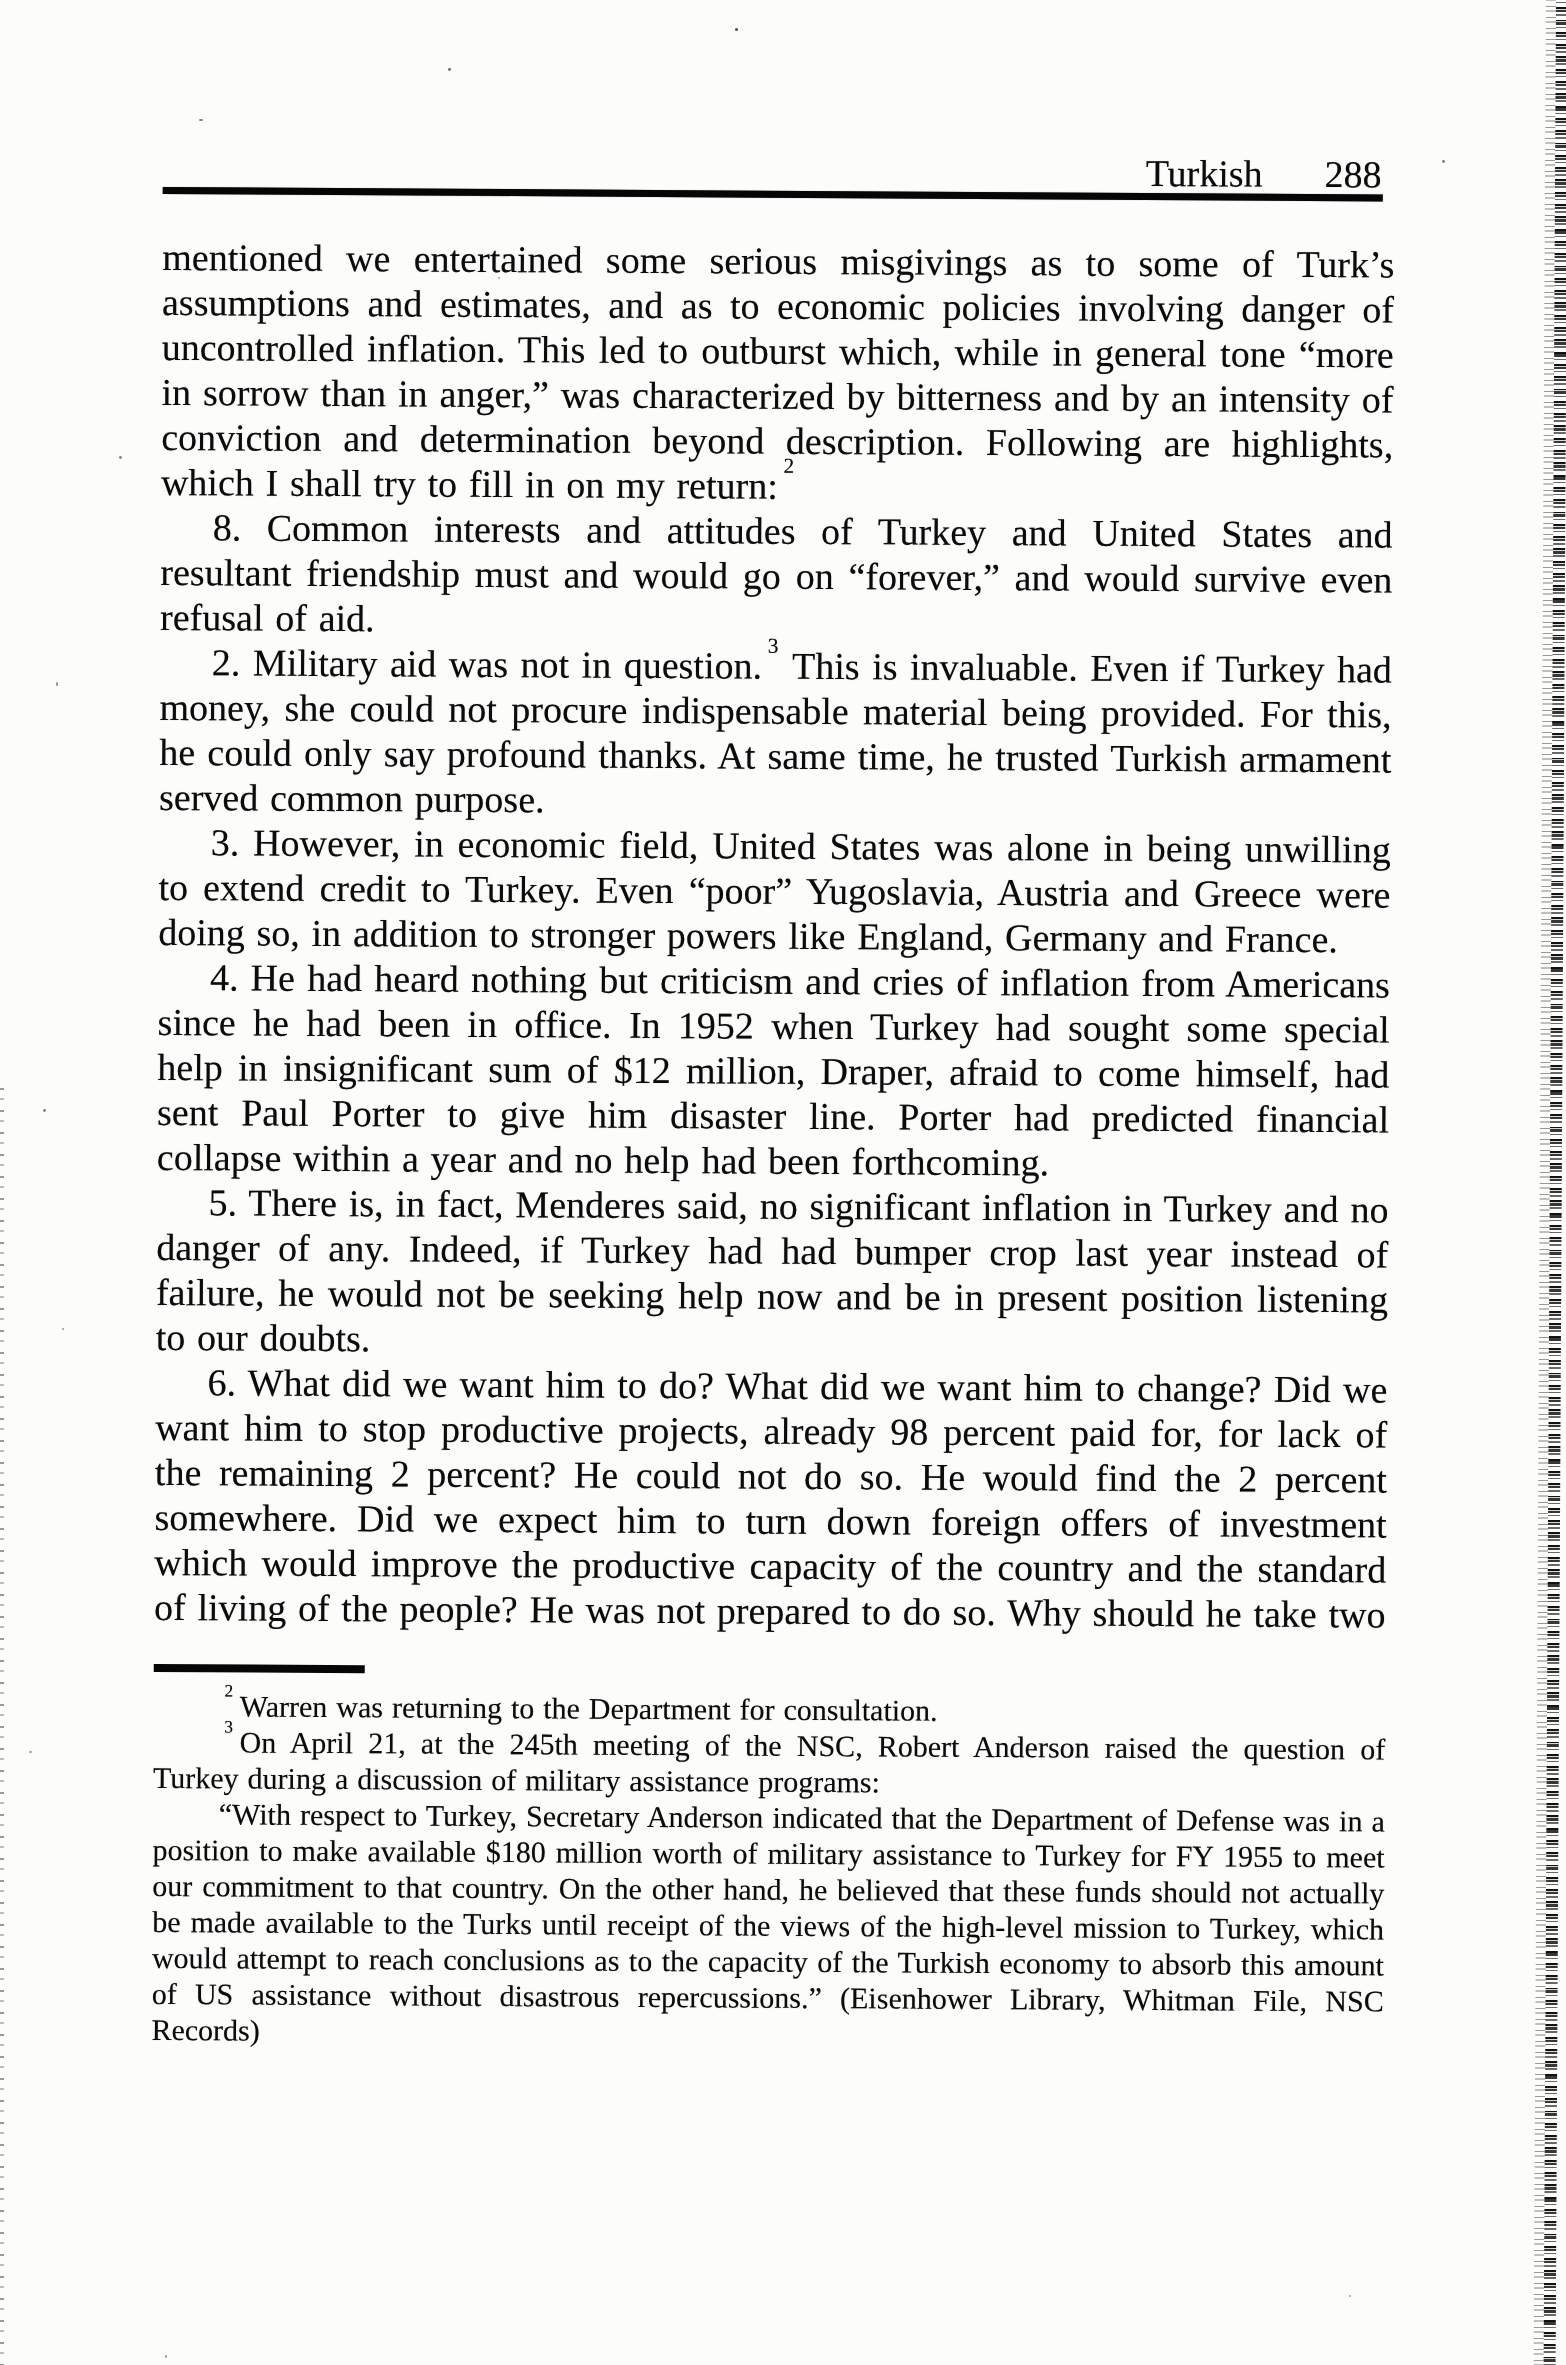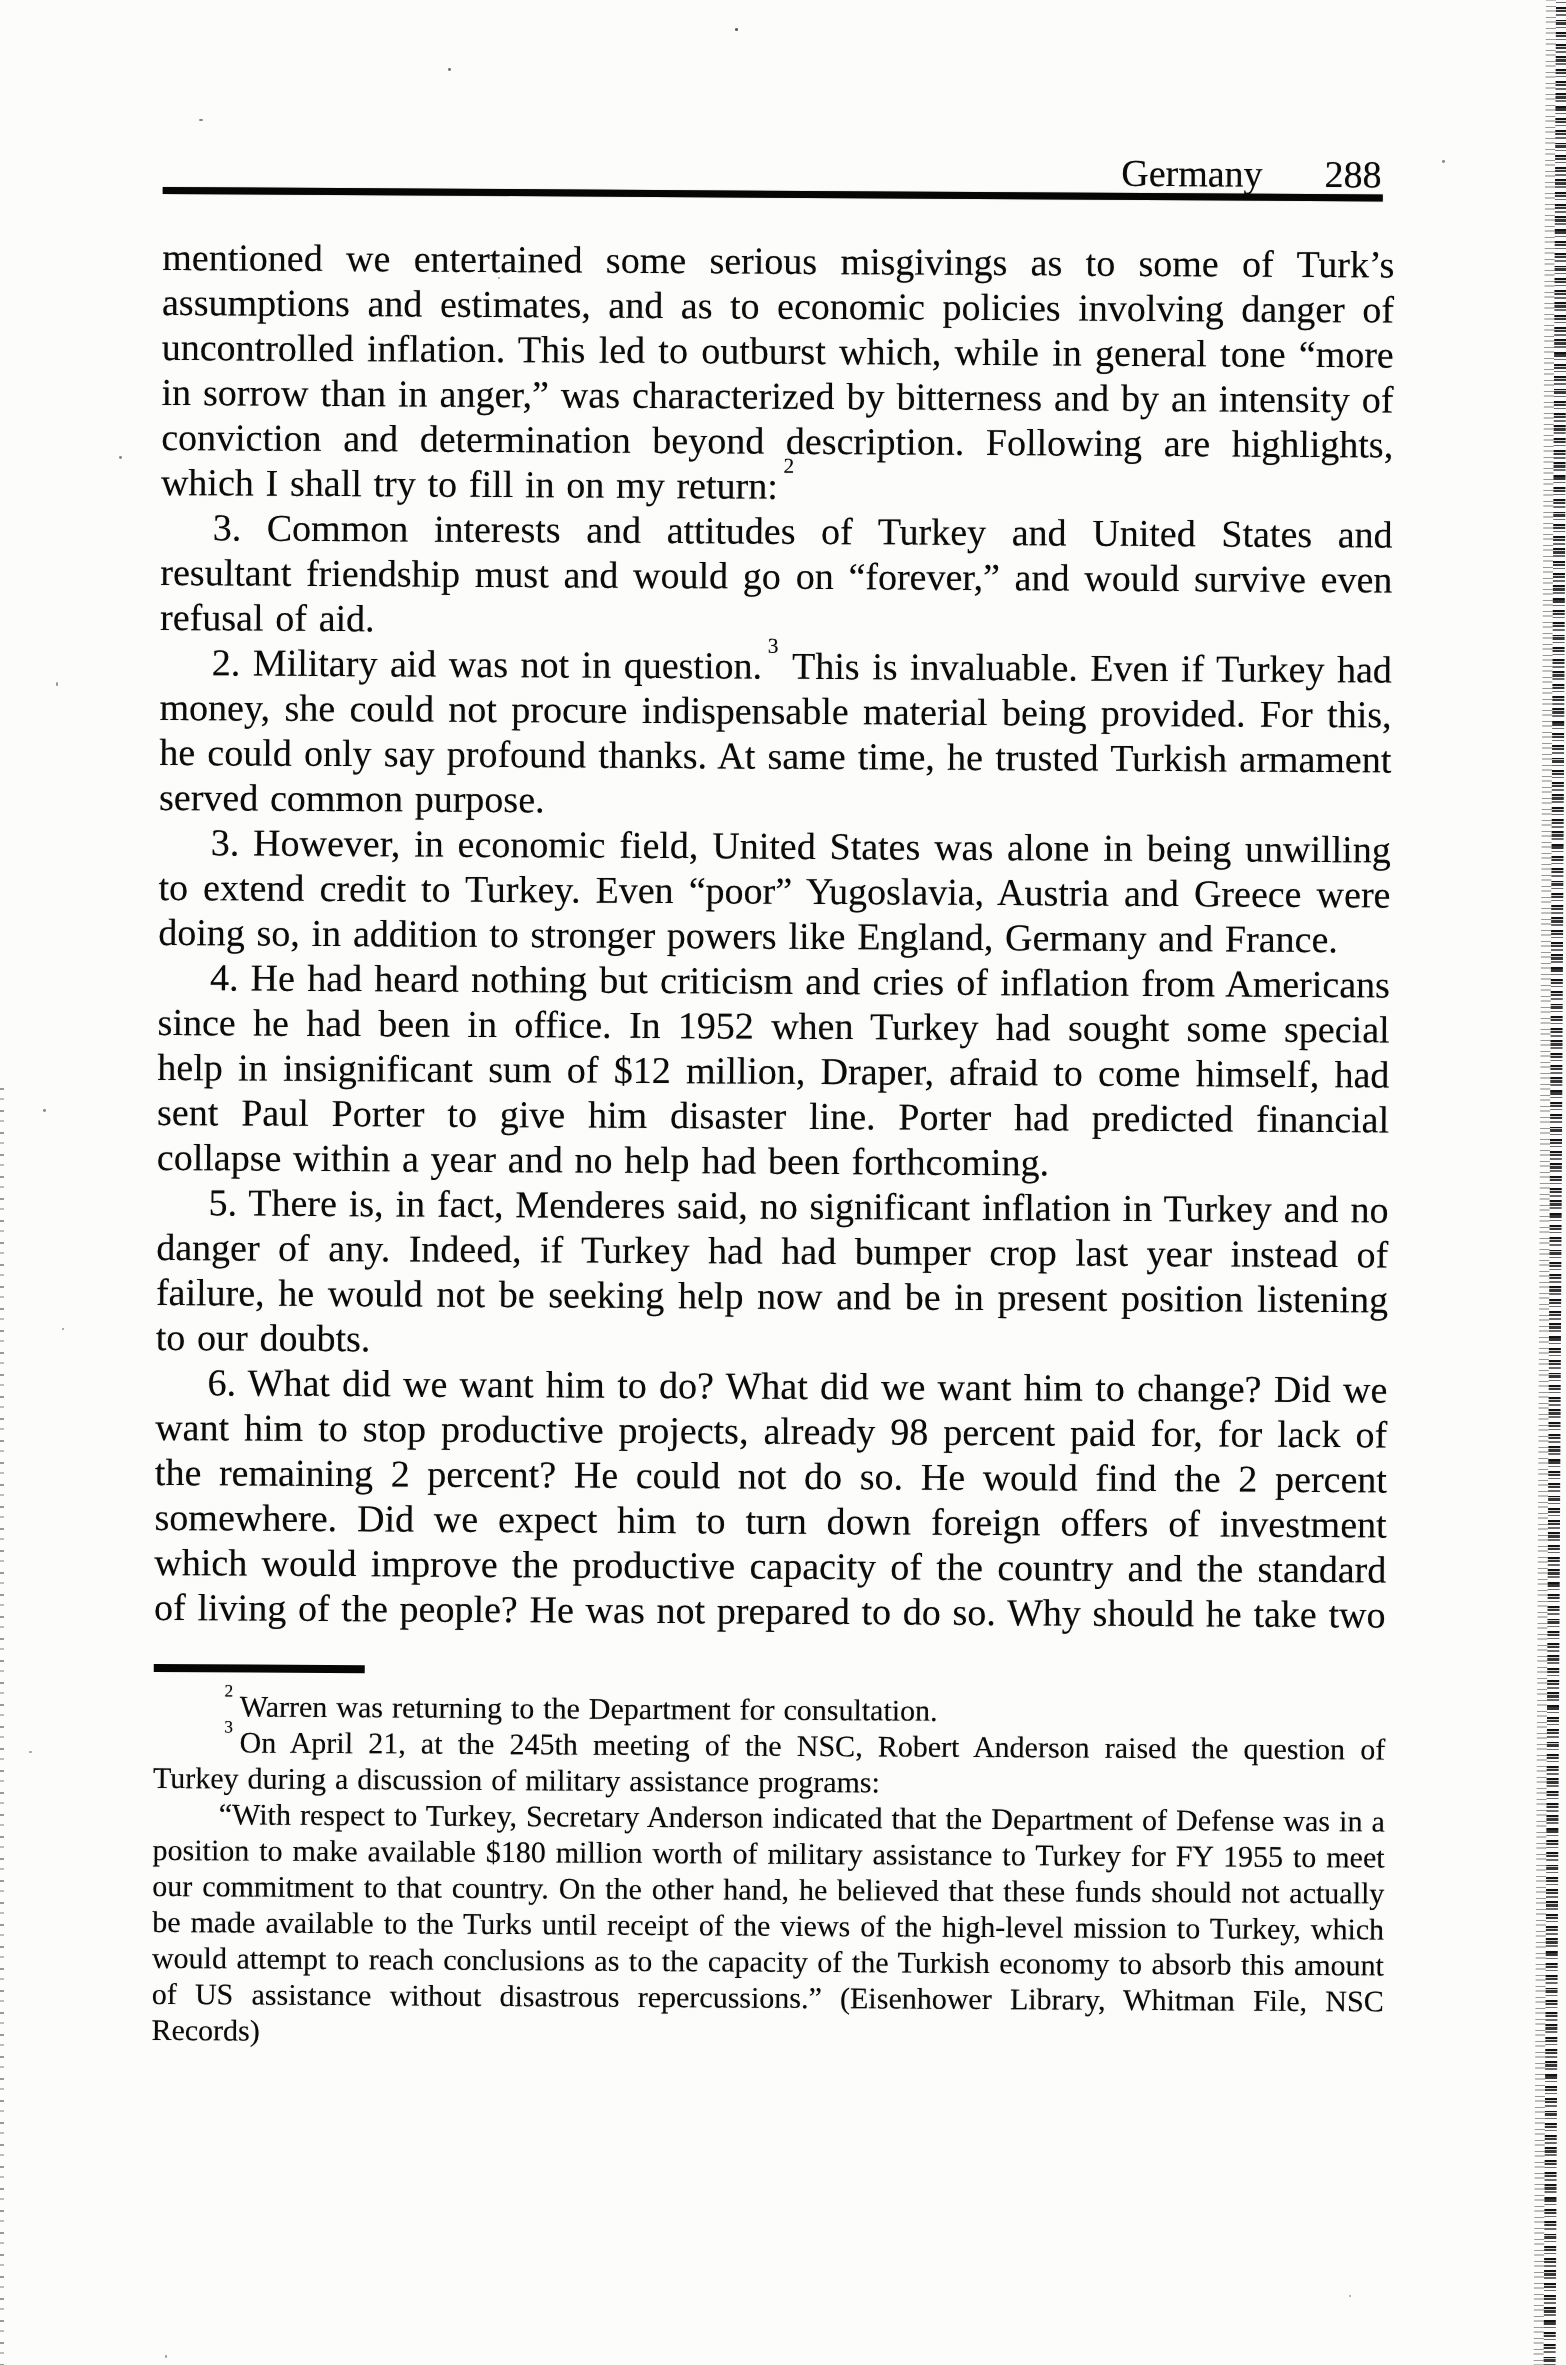--- a/index.html
+++ b/index.html
@@ -142,29 +142,29 @@
   }
 </style>
 </head>
 <body>
 
 <div class="page">
 
   <div class="content">
 
     <div class="header-line">
-      <span>Germany</span>
+      <span>Turkish</span>
       <span>288</span>
     </div>
     <div class="header-rule"></div>
 
     <div class="body-text">
       <p><span>mentioned we entertained some serious misgivings as to some of Turk’s assumptions and estimates, and as to economic policies involving danger of uncontrolled inflation. This led to outburst which, while in general tone “more in sorrow than in anger,” was characterized by bitterness and by an intensity of conviction and determination beyond description. Following are highlights, which I shall try to fill in on my return:</span><sup class="fnref">2</sup></p>
 
-      <p class="para-indent"><span>3. Common interests and attitudes of Turkey and United States and resultant friendship must and would go on “forever,” and would survive even refusal of aid.</span></p>
+      <p class="para-indent"><span>8. Common interests and attitudes of Turkey and United States and resultant friendship must and would go on “forever,” and would survive even refusal of aid.</span></p>
 
       <p class="para-indent"><span>2. Military aid was not in question.</span><sup class="fnref">3</sup> <span>This is invaluable. Even if Turkey had money, she could not procure indispensable material being provided. For this, he could only say profound thanks. At same time, he trusted Turkish armament served common purpose.</span></p>
 
       <p class="para-indent"><span>3. However, in economic field, United States was alone in being unwilling to extend credit to Turkey. Even “poor” Yugoslavia, Austria and Greece were doing so, in addition to stronger powers like England, Germany and France.</span></p>
 
       <p class="para-indent"><span>4. He had heard nothing but criticism and cries of inflation from Americans since he had been in office. In 1952 when Turkey had sought some special help in insignificant sum of $12 million, Draper, afraid to come himself, had sent Paul Porter to give him disaster line. Porter had predicted financial collapse within a year and no help had been forthcoming.</span></p>
 
       <p class="para-indent"><span>5. There is, in fact, Menderes said, no significant inflation in Turkey and no danger of any. Indeed, if Turkey had had bumper crop last year instead of failure, he would not be seeking help now and be in present position listening to our doubts.</span></p>
 
       <p class="para-indent"><span>6. What did we want him to do? What did we want him to change? Did we want him to stop productive projects, already 98 percent paid for, for lack of the remaining 2 percent? He could not do so. He would find the 2 percent somewhere. Did we expect him to turn down foreign offers of investment which would improve the productive capacity of the country and the standard of living of the people? He was not prepared to do so. Why should he take two</span></p>

